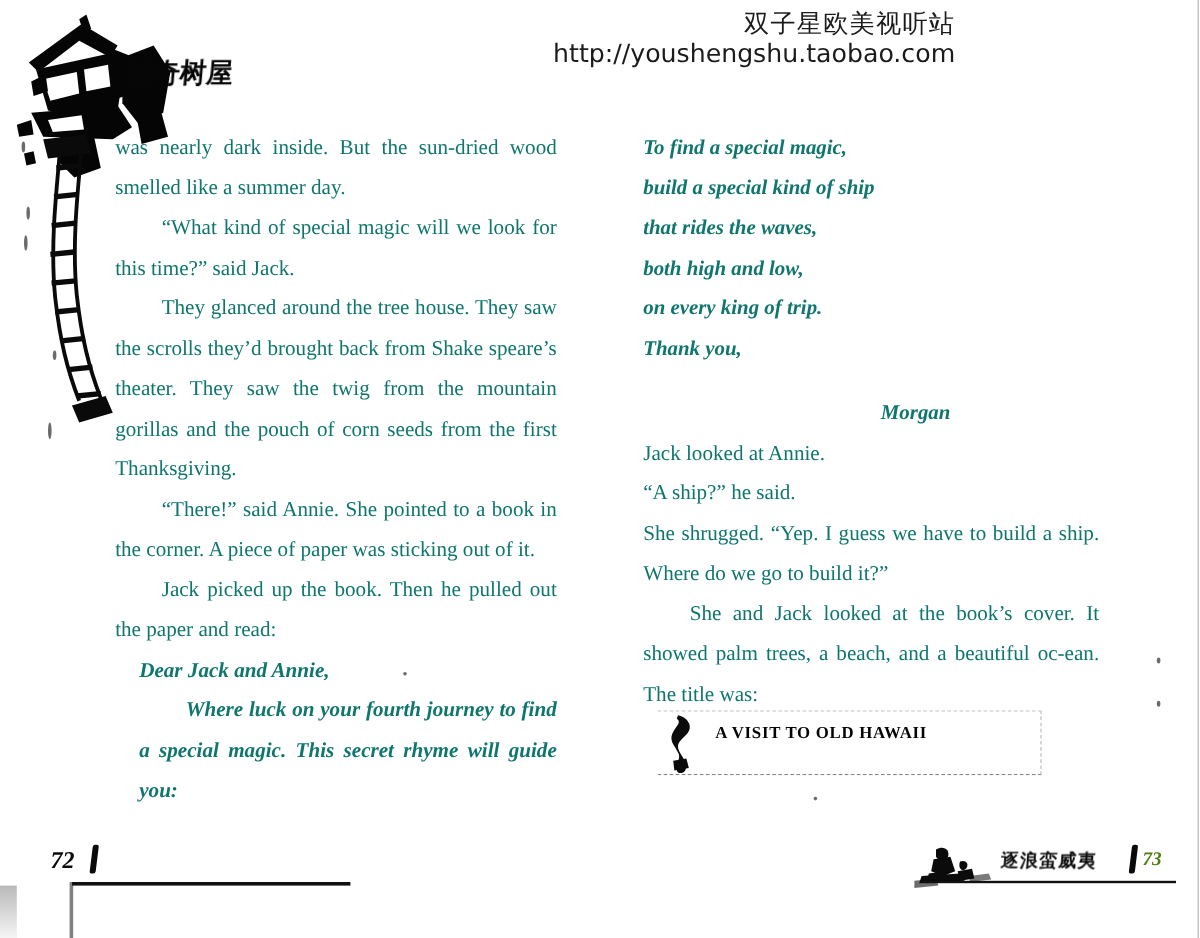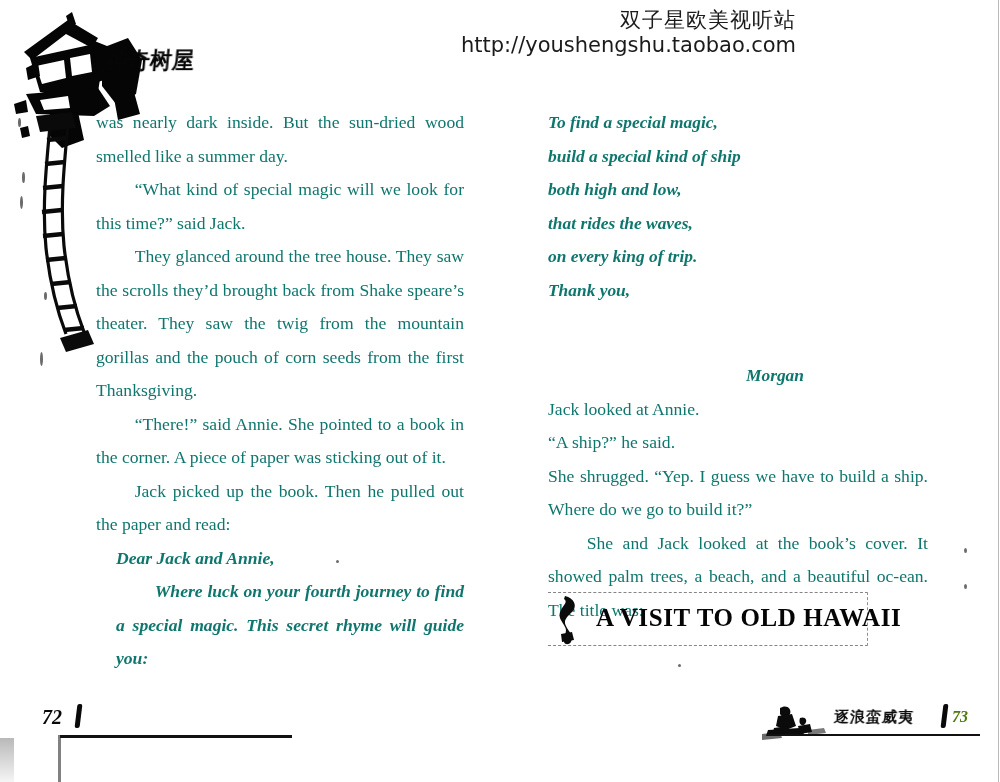--- a/index.html
+++ b/index.html
@@ -112,21 +112,21 @@
 
   
   .col {
     position: absolute;
     top: 106px;
     font-size: 17.6px;
     line-height: 33.5px;
     color: #0f766e;
   }
   #col-left  { left: 96px;  width: 368px; }
-  #col-right { left: 548px; width: 380px; }
+  #col-right { left: 536px; width: 380px; }
 
   .col p {
     margin: 0;
     text-align: justify;
     text-justify: inter-word;
   }
   .col p.indent { text-indent: 2.2em; }
   .col p.noindent { text-indent: 0; }
   .col p.italic,
   .col .italic { font-style: italic; font-weight: 600; margin-left: 20px; }
@@ -134,21 +134,21 @@
   
   .verse {
     font-style: italic;
     font-weight: 600;
     font-size: 17.4px;
     line-height: 33.5px;
   }
   .verse .line { display: block; white-space: nowrap; }
   .verse .sig {
     display: block;
-    margin-top: 52px;
+    margin-top: 20px;
     margin-left: 0;
     text-align: center;
     padding-left: 74px;
   }
 
   
   #title-box {
     position: absolute;
     left: 548px;
     top: 592px;
@@ -169,21 +169,21 @@
     top: -2px;
     width: 34px;
     height: 58px;
   }
   #title-box .title-text {
     position: absolute;
     left: 48px;
     top: 12px;
     font-family: "Liberation Serif", "DejaVu Serif", serif;
     font-weight: 700;
-    font-size: 25px;
+    font-size: 14px;
     letter-spacing: .6px;
     color: #050505;
     white-space: nowrap;
   }
 
   
   #footer-left {
     position: absolute;
     left: 38px;
     top: 706px;
@@ -340,22 +340,22 @@
     <p class="indent">“There!” said Annie. She pointed to a book in the corner. A piece of paper was sticking out of it.</p>
     <p class="indent">Jack picked up the book. Then he pulled out the paper and read:</p>
     <p class="noindent italic">Dear Jack and Annie,</p>
     <p class="indent italic">Where luck on your fourth journey to find a special magic. This secret rhyme will guide you:</p>
   </div>
 
   <div class="col" id="col-right">
     <div class="verse">
       <span class="line">To find a special magic,</span>
       <span class="line">build a special kind of ship</span>
+      <span class="line">that rides the waves,</span>
       <span class="line">both high and low,</span>
-      <span class="line">that rides the waves,</span>
       <span class="line">on every king of trip.</span>
       <span class="line">Thank you,</span>
       <span class="sig">Morgan</span>
     </div>
 
     <p class="noindent">Jack looked at Annie.</p>
     <p class="noindent">“A ship?” he said.</p>
     <p class="noindent">She shrugged.  “Yep.  I guess we have to build a ship. Where do we go to build it?”</p>
     <p class="indent">She and Jack looked at the book’s cover. It showed palm trees, a beach, and a beautiful oc-ean. The title was:</p>
   </div>

